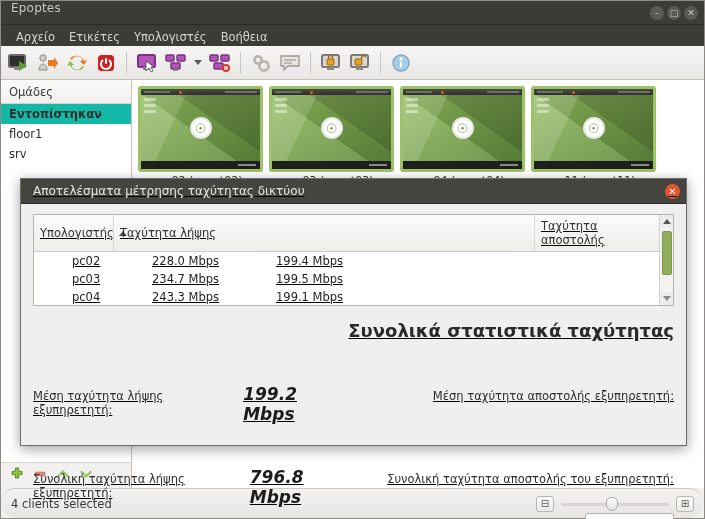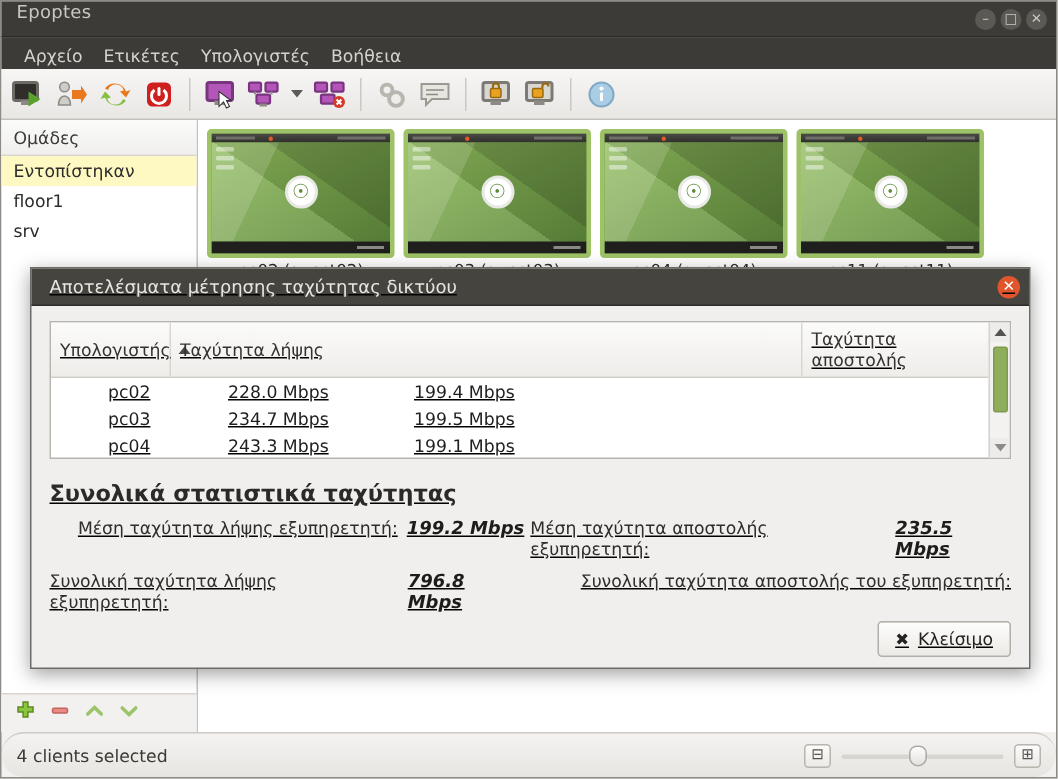--- a/index.html
+++ b/index.html
@@ -67,21 +67,21 @@
   #sidebar {
     width: 131px; flex: none; background: #ffffff;
     border-right: 1px solid #c6c2bc; display: flex; flex-direction: column;
   }
   #sidebar-header {
     font-size: 11.5px; color: #3b3a37; padding: 5px 8px 4px 8px;
     background: linear-gradient(to bottom,#fbfbfa,#f0efed);
     border-bottom: 1px solid #d8d4ce;
   }
   .grp-item { font-size: 11.5px; padding: 3px 8px; color: #2e2d2b; }
-  .grp-item.selected { background: #fef9c3; font-weight: normal; }
+  .grp-item.selected { background: #14b8a6; font-weight: bold; }
   #sidebar-spacer { flex: 1; }
   #sidebar-tools {
     height: 26px; display: flex; align-items: center; gap: 9px;
     padding-left: 9px; border-top: 1px solid #d8d4ce;
     background: #f2f1f0;
   }
 
   
   #clients-pane {
     flex: 1; background: #ffffff; position: relative; overflow: hidden;
@@ -199,27 +199,27 @@
               align-items:center; justify-content:center; background:#eeecea; }
   .sb-arrow.up { top:0; } .sb-arrow.down { bottom:0; }
   .sb-arrow i { width:0;height:0;border-left:4px solid transparent;border-right:4px solid transparent; }
   .sb-arrow.up i { border-bottom:5px solid #55534f; }
   .sb-arrow.down i { border-top:5px solid #8d8b87; }
   #sb-thumb { position:absolute; top:16px; left:2px; width:10px; height:44px;
               background:#8fae5c; border-radius:2px; border:1px solid #7d9a4f; }
 
   
   #stats { margin-top: 14px; }
-  #stats-title { text-align: left; font-size: 15px; font-weight: bold; color: #2b2a28; }
+  #stats-title { text-align: right; font-size: 18px; font-weight: bold; color: #2b2a28; }
   .stat-row { display: flex; justify-content: center; align-items: baseline; margin-top: 7px; }
   .stat-cell { display: flex; align-items: baseline; gap: 6px; }
   .stat-left  { width: 330px; justify-content: flex-end; padding-right: 4px; }
   .stat-right { width: 330px; justify-content: flex-end; }
   .stat-label { font-size: 11.5px; color: #2e2d2b; }
-  .stat-value { font-size: 12px; font-weight: bold; font-style: italic; color: #1d1c1b; }
+  .stat-value { font-size: 17px; font-weight: bold; font-style: italic; color: #1d1c1b; margin-top: 36px; }
 
   #dialog-footer { margin-top: auto; display: flex; justify-content: flex-end; padding-top: 6px; }
   #close-button {
     display: flex; align-items: center; gap: 6px;
     border: 1px solid #b2aea8; border-radius: 3px;
     background: linear-gradient(to bottom,#fdfdfc,#eceae6);
     padding: 4px 11px; font-size: 11.5px; color: #24231f;
   }
   #close-button .x { font-size: 11px; font-weight: bold; }
 </style>
@@ -529,21 +529,20 @@
     <div id="stats">
       <div id="stats-title">Συνολικά στατιστικά ταχύτητας</div>
 
       <div class="stat-row">
         <div class="stat-cell stat-left">
           <span class="stat-label">Μέση ταχύτητα λήψης εξυπηρετητή:</span>
           <span class="stat-value">199.2 Mbps</span>
         </div>
         <div class="stat-cell stat-right">
           <span class="stat-label">Μέση ταχύτητα αποστολής εξυπηρετητή:</span>
-          <span class="stat-value">235.5 Mbps</span>
         </div>
       </div>
 
       <div class="stat-row">
         <div class="stat-cell stat-left">
           <span class="stat-label">Συνολική ταχύτητα λήψης εξυπηρετητή:</span>
           <span class="stat-value">796.8 Mbps</span>
         </div>
         <div class="stat-cell stat-right">
           <span class="stat-label">Συνολική ταχύτητα αποστολής του εξυπηρετητή:</span>

